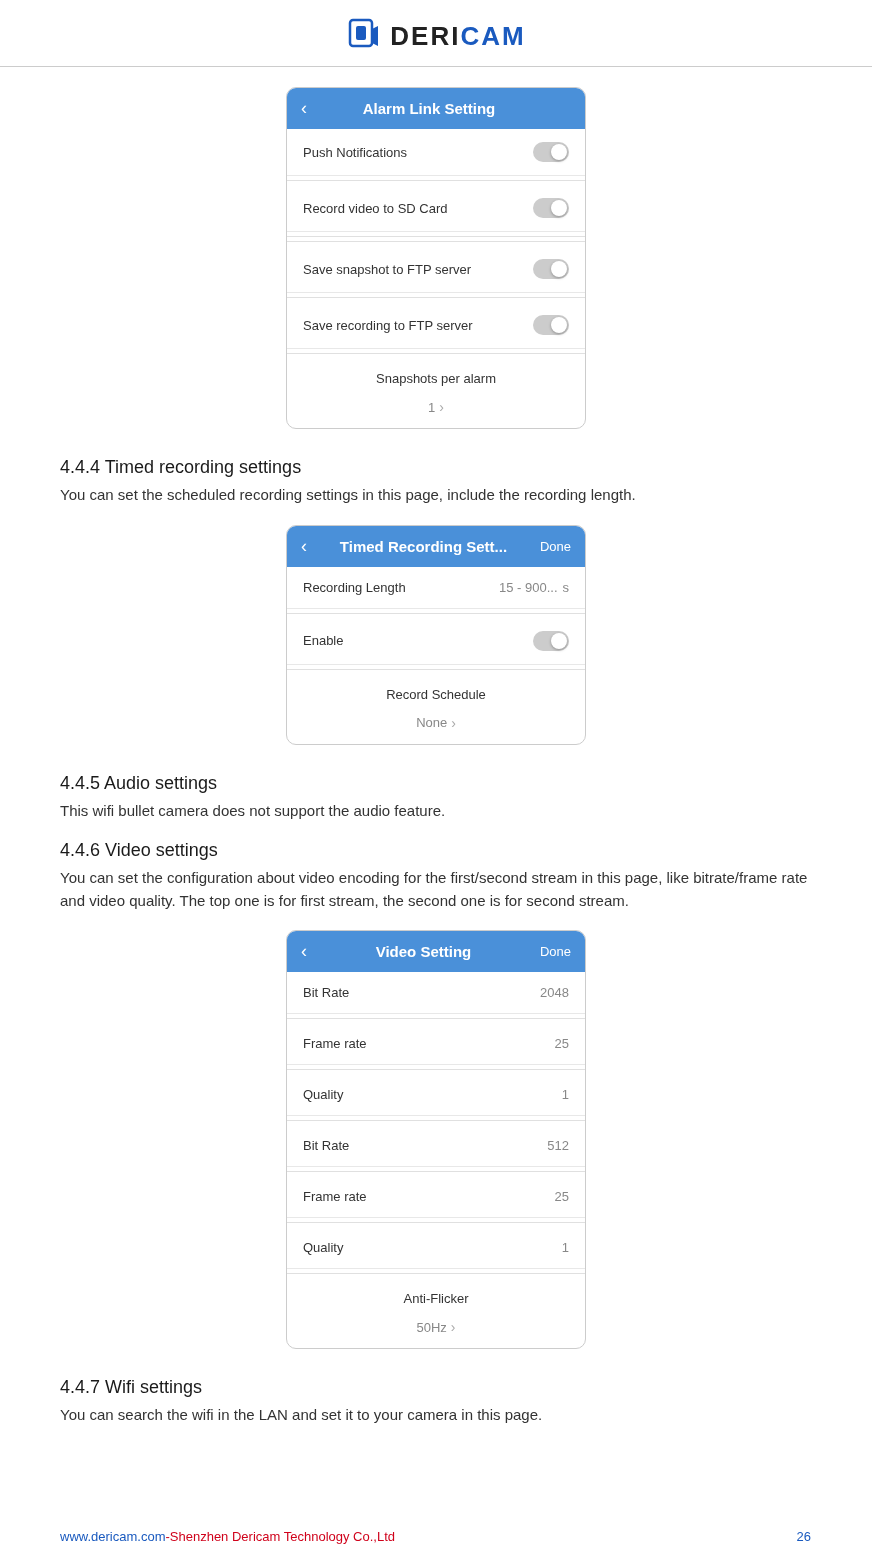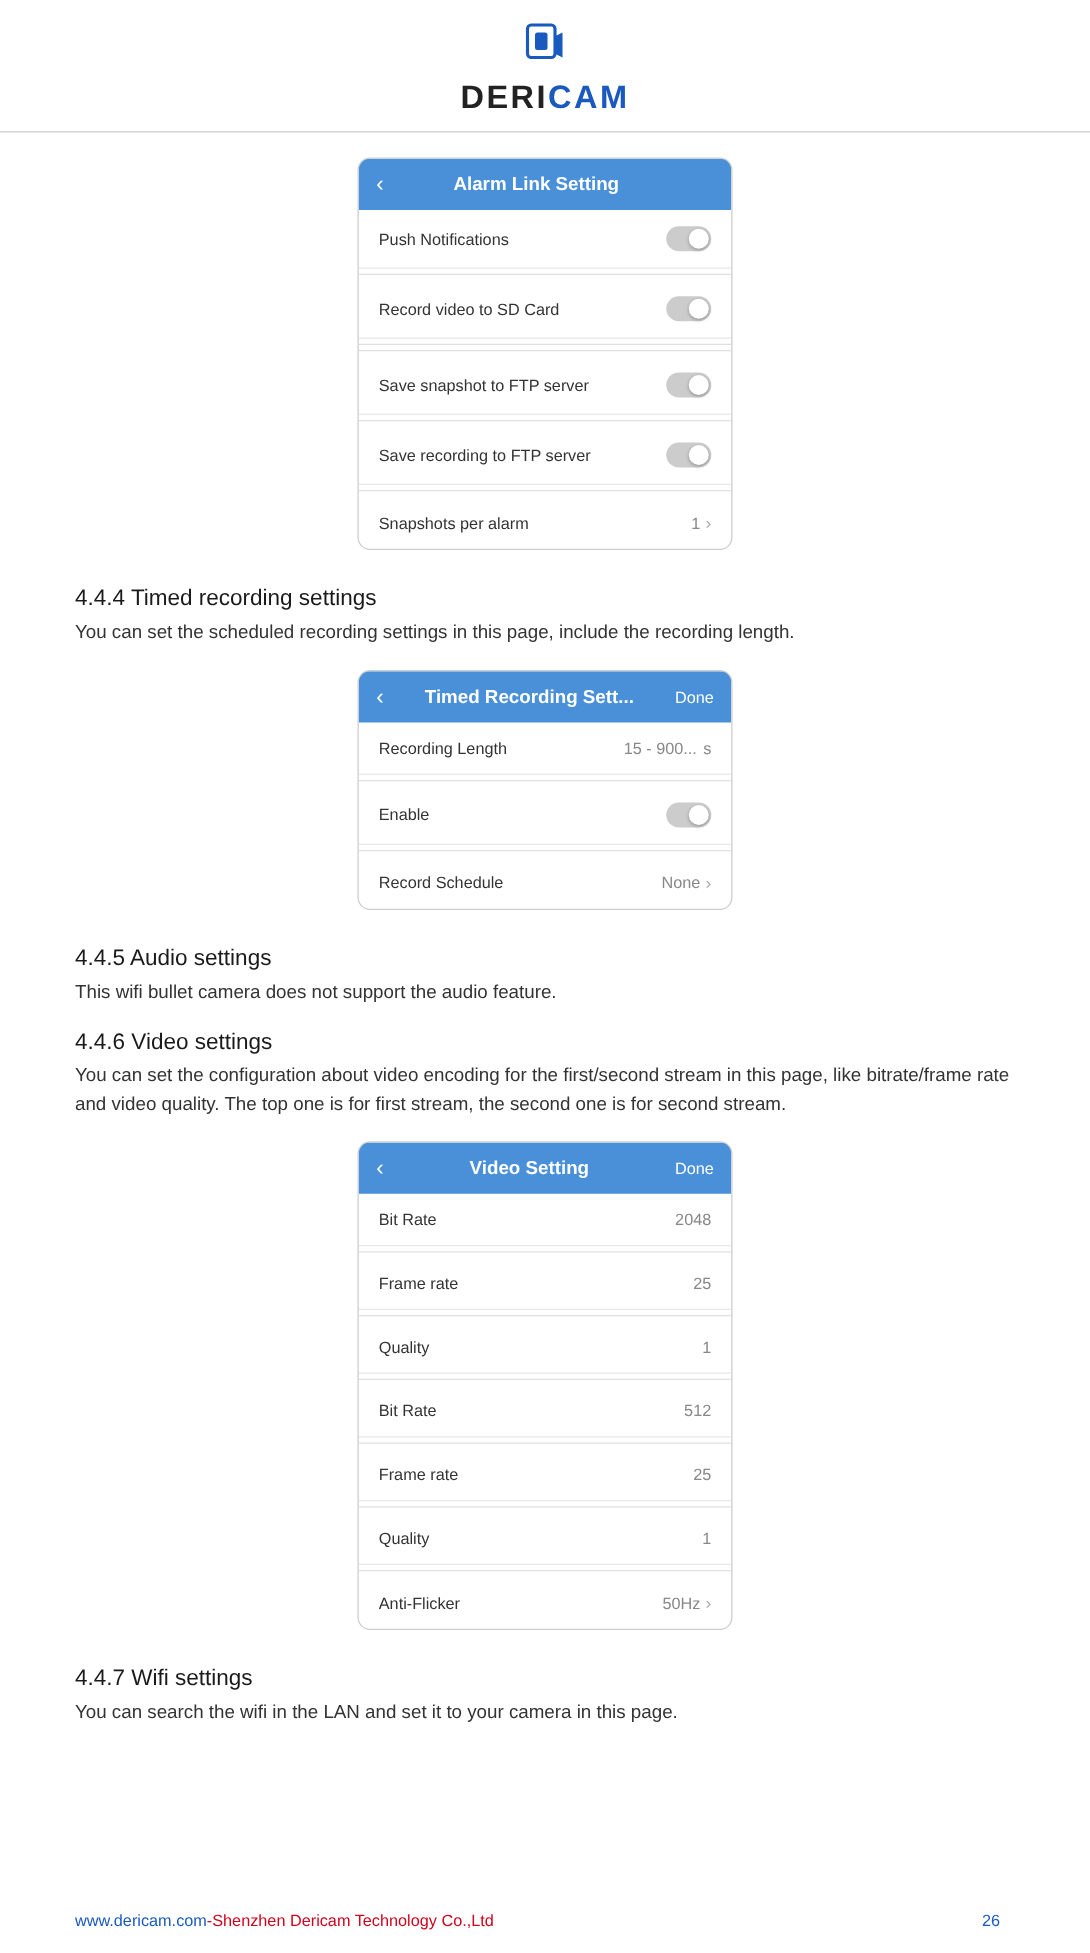--- a/index.html
+++ b/index.html
@@ -18,21 +18,20 @@
       display: flex;
       align-items: center;
       justify-content: center;
       padding: 18px 0 12px 0;
       border-bottom: 1px solid #ccc;
     }
     .logo-container {
       display: flex;
       align-items: center;
       gap: 8px;
-      flex-direction: column;
     }
     .logo-icon {
       width: 36px;
       height: 36px;
     }
     .logo-text {
       font-size: 26px;
       font-weight: bold;
       letter-spacing: 2px;
       color: #222;
@@ -79,20 +78,21 @@
       align-items: center;
       justify-content: space-between;
       padding: 13px 16px;
       border-bottom: 1px solid #e8e8e8;
       font-size: 13px;
       color: #333;
       gap: 13px;
     }
     .phone-row:last-child {
       border-bottom: none;
+      flex-direction: column;
     }
     .toggle-off {
       width: 36px;
       height: 20px;
       border-radius: 10px;
       background: #ccc;
       position: relative;
       display: inline-block;
     }
     .toggle-off::after {
@@ -130,21 +130,21 @@
       color: #333;
       margin-bottom: 18px;
       line-height: 1.5;
     }
 
     
     .page-footer {
       position: absolute;
       bottom: 18px;
       left: 0;
-      right: 12px;
+      right: 1px;
       display: flex;
       justify-content: space-between;
       padding: 0 60px;
       font-size: 13px;
       color: #1a5abf;
     }
 
     
     .divider {
       border: none;

